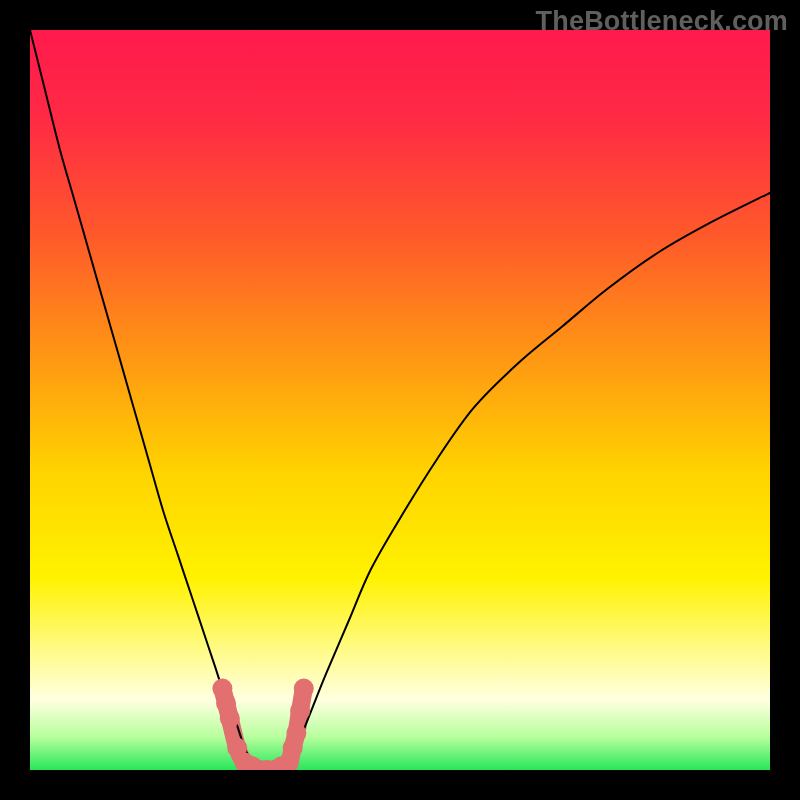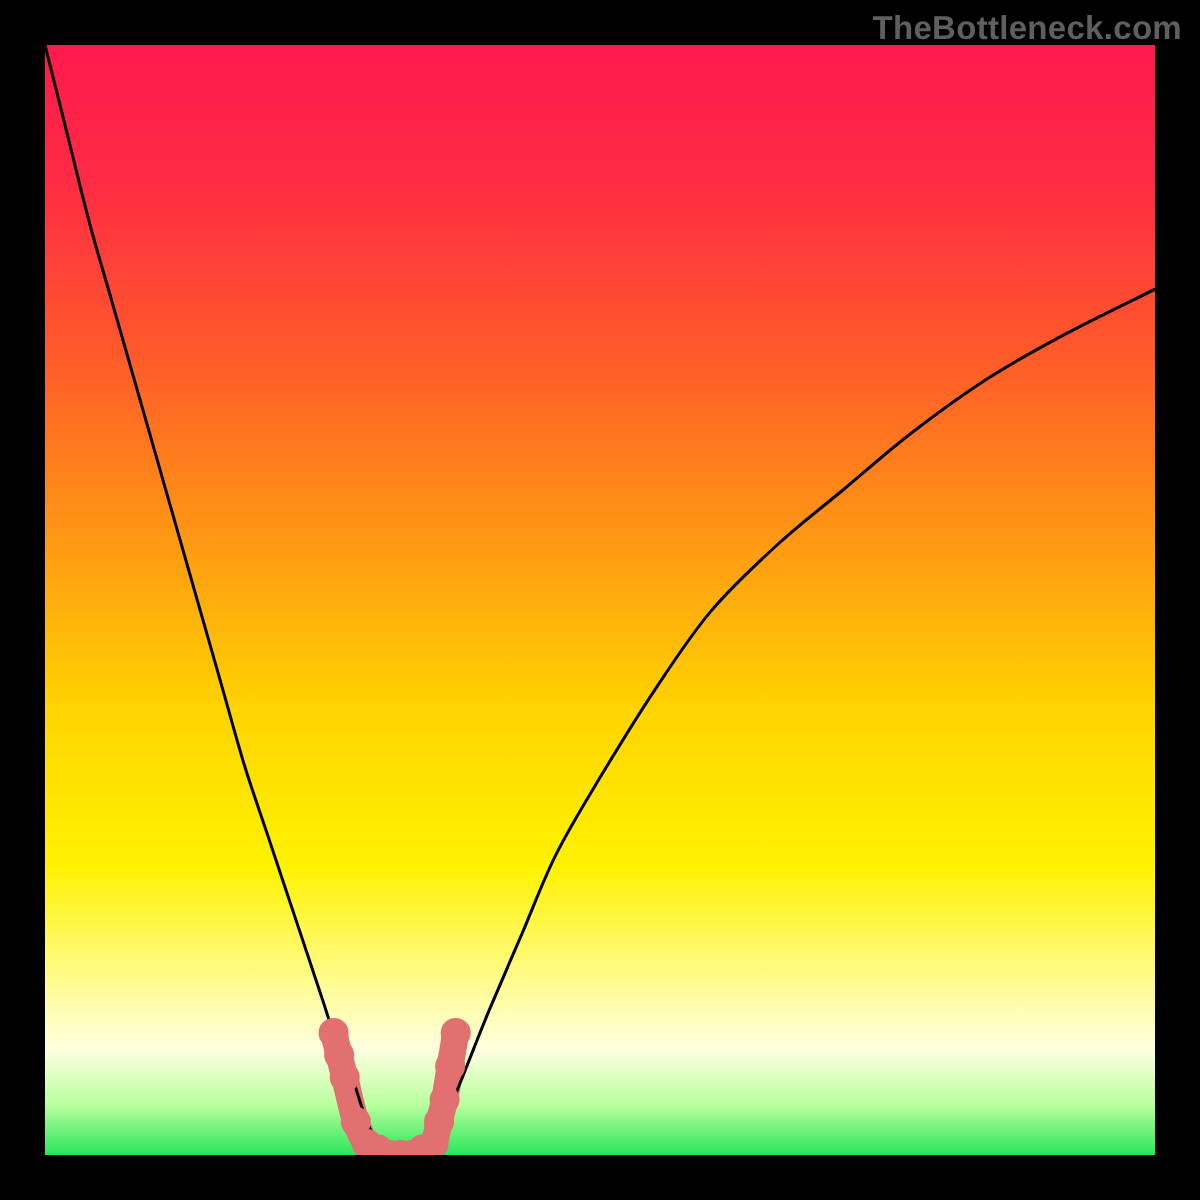--- a/index.html
+++ b/index.html
@@ -39,21 +39,21 @@
     top: 0;
     width: 740px;
     height: 740px;
     pointer-events: none;
   }
   .watermark {
     position: absolute;
     top: 6px;
     right: 12px;
     font-family: Arial, Helvetica, sans-serif;
-    font-size: 22px;
+    font-size: 27px;
     font-weight: 600;
     color: #5f5f5f;
     letter-spacing: 0.2px;
     user-select: none;
   }
 </style>
 </head>
 <body>
 
 <div class="frame">

